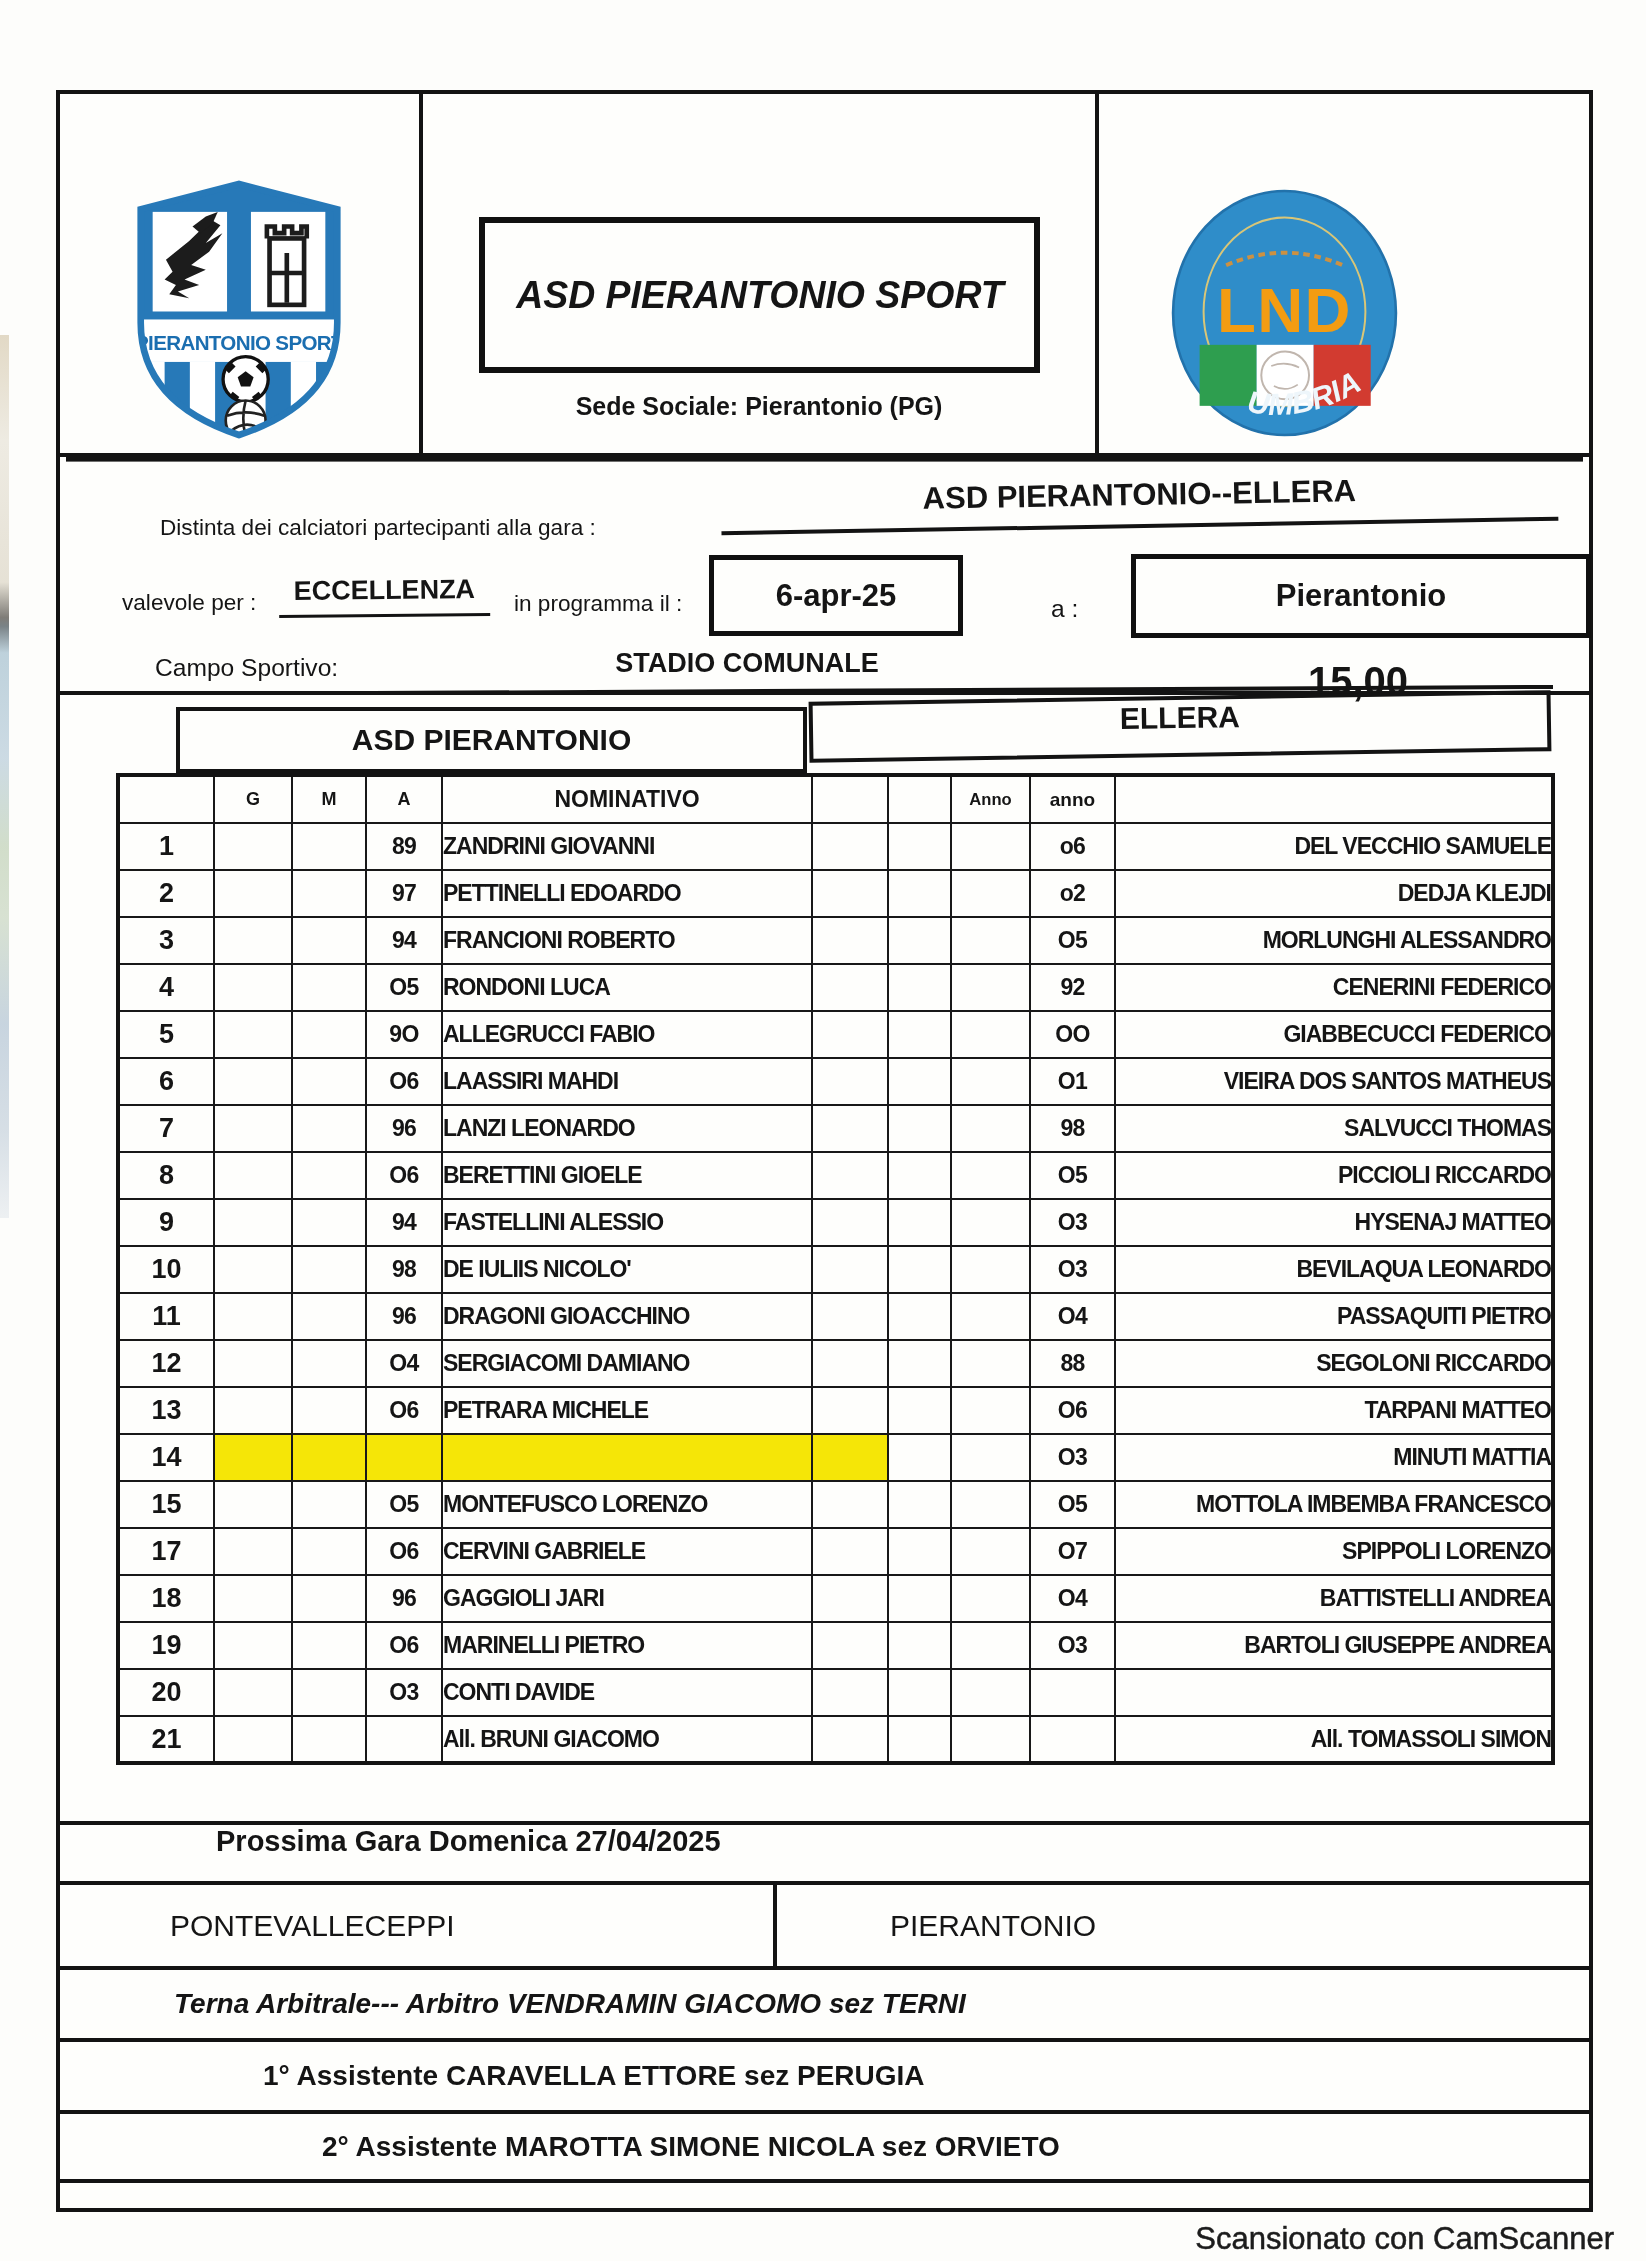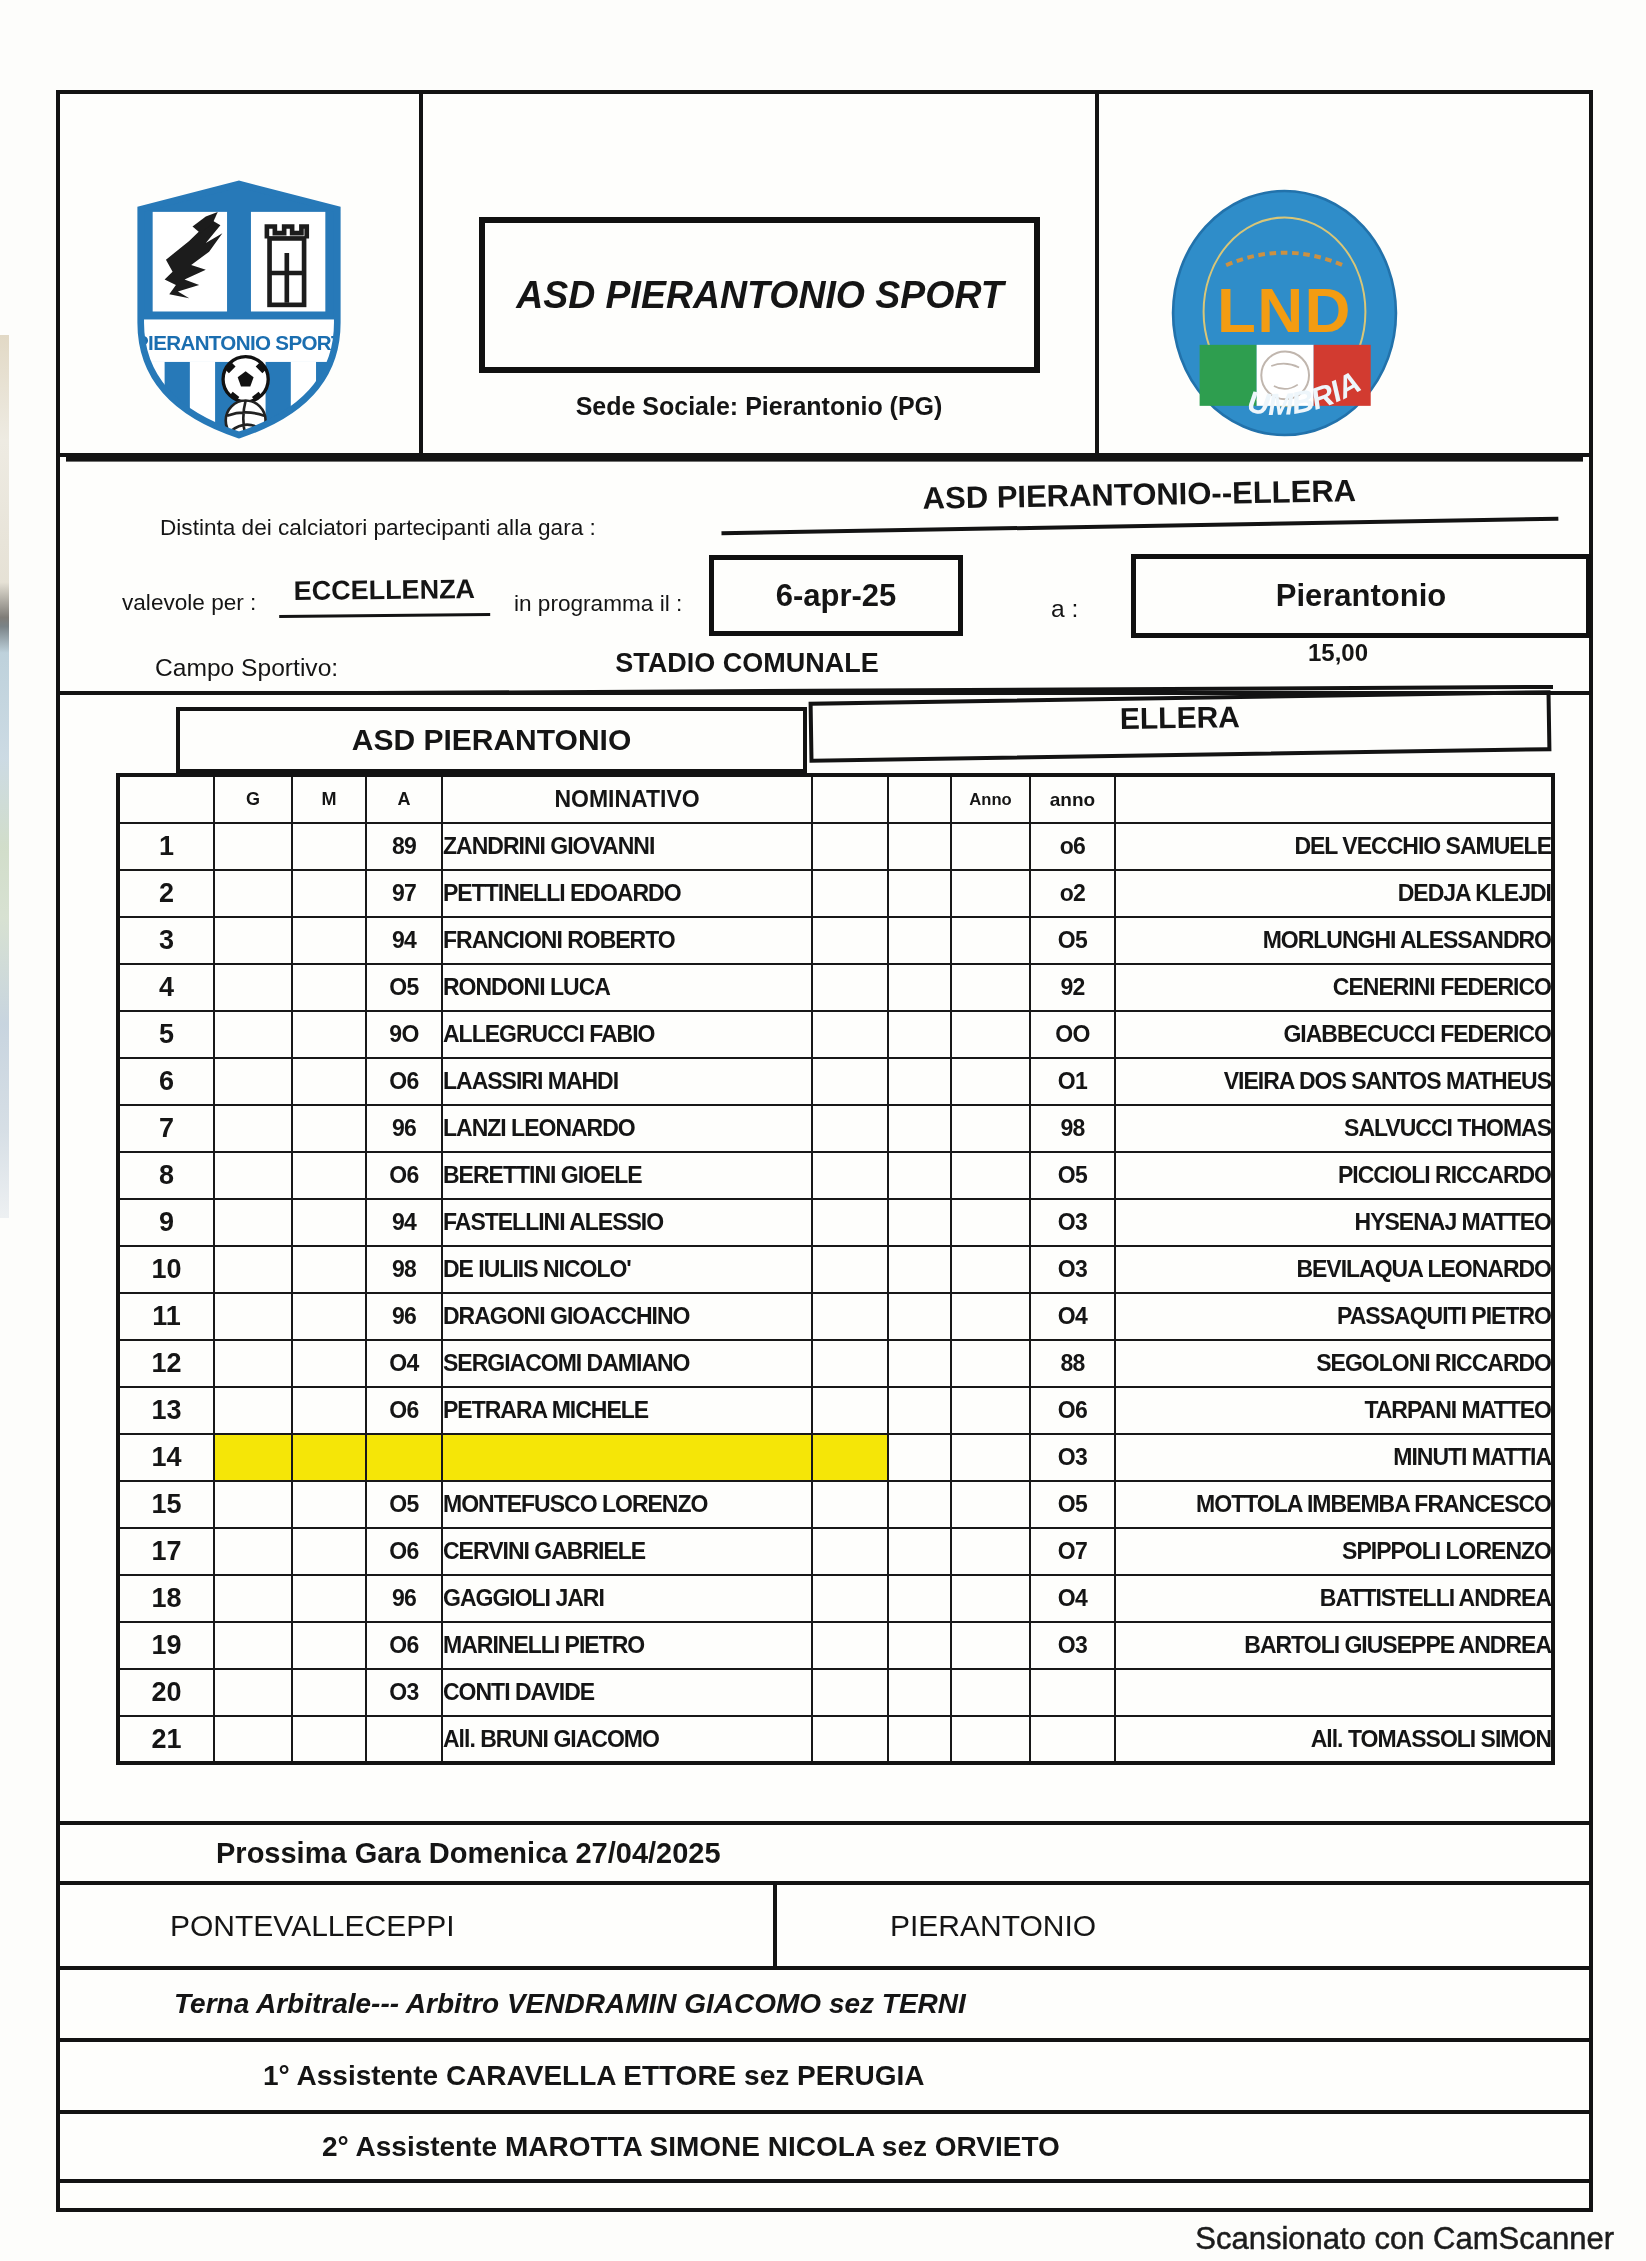--- a/index.html
+++ b/index.html
@@ -37,21 +37,21 @@
   .competition{position:absolute;left:219px;top:118px;font-size:27px;font-weight:700;
                border-bottom:3.3px solid #131313;padding:0 14.6px 8px;transform:rotate(-.6deg);}
   .programma-lbl{left:454px;top:134px;}
   .date-box{position:absolute;left:649px;top:98px;width:254px;height:81px;border:5.3px solid #101010;
             display:flex;align-items:center;justify-content:center;font-size:31px;font-weight:700;box-sizing:border-box;}
   .a-lbl{left:991px;top:138px;font-size:24.6px;}
   .loc-box{position:absolute;left:1071px;top:97px;width:460px;height:84px;border:5.3px solid #101010;
            display:flex;align-items:center;justify-content:center;font-size:31px;font-weight:700;box-sizing:border-box;}
   .campo-lbl{left:95px;top:197px;font-size:24.6px;}
   .stadium{position:absolute;left:481px;top:191px;width:412px;text-align:center;font-size:27px;font-weight:700;}
-  .kickoff{position:absolute;left:1248px;top:182px;font-size:24px;font-weight:700;}
+  .kickoff{position:absolute;left:1248px;top:202px;font-size:40px;font-weight:700;}
   .info-underline{position:absolute;left:312px;top:231px;width:1181px;border-bottom:4px solid #131313;transform:rotate(-.3deg);}
 
   
   .teams-band{height:82px;border-top:4px solid #131313;position:relative;box-sizing:border-box;}
   .home-team-box{position:absolute;left:116px;top:12px;width:631px;height:66px;border:4px solid #131313;
                  border-bottom-width:4.6px;display:flex;align-items:center;justify-content:center;
                  font-size:30px;font-weight:700;box-sizing:border-box;}
   .away-team-box{position:absolute;left:749px;top:1.3px;width:742px;height:61px;border:4.6px solid #131313;
                  display:flex;align-items:flex-start;justify-content:center;font-size:30px;font-weight:700;
                  transform:rotate(-.9deg);box-sizing:border-box;padding-top:1.3px;}
@@ -69,21 +69,21 @@
   th.h-anno2{font-size:19px;}
   tr.player-row{height:47px;}
   td.c-num{font-size:27px;font-weight:700;text-align:center;}
   td.c-year{font-size:23px;font-weight:700;text-align:center;letter-spacing:-0.7px;}
   td.c-homename{font-size:23px;font-weight:700;text-align:left;padding-left:6.6px;letter-spacing:-1px;}
   td.c-awayname{font-size:23px;font-weight:700;text-align:right;letter-spacing:-1px;}
   td.hl{background:#f5e607;}
 
   
   .next-band{height:60px;border-top:4px solid #131313;box-shadow:0 9.3px 0 -5.3px #131313;
-             display:flex;align-items:center;box-sizing:border-box;}
+             display:flex;align-items:flex-start;box-sizing:border-box;}
   .next-band span{margin-left:156px;font-size:29px;font-weight:700;}
   .nextteams-band{height:85px;border-top:4px solid #131313;display:flex;box-sizing:border-box;}
   .nt-cell{display:flex;align-items:center;font-size:30px;font-weight:400;box-sizing:border-box;}
   .nt-left{width:717px;border-right:4px solid #131313;padding-left:110px;}
   .nt-right{flex:1;padding-left:113px;}
   .ref-band{height:72px;border-top:4px solid #131313;display:flex;align-items:center;
             font-size:28px;font-weight:700;box-sizing:border-box;white-space:nowrap;}
   .ref-band.r1 span{margin-left:114px;font-style:italic;}
   .ref-band.r2{height:72px;}
   .ref-band.r2 span{margin-left:203px;}

